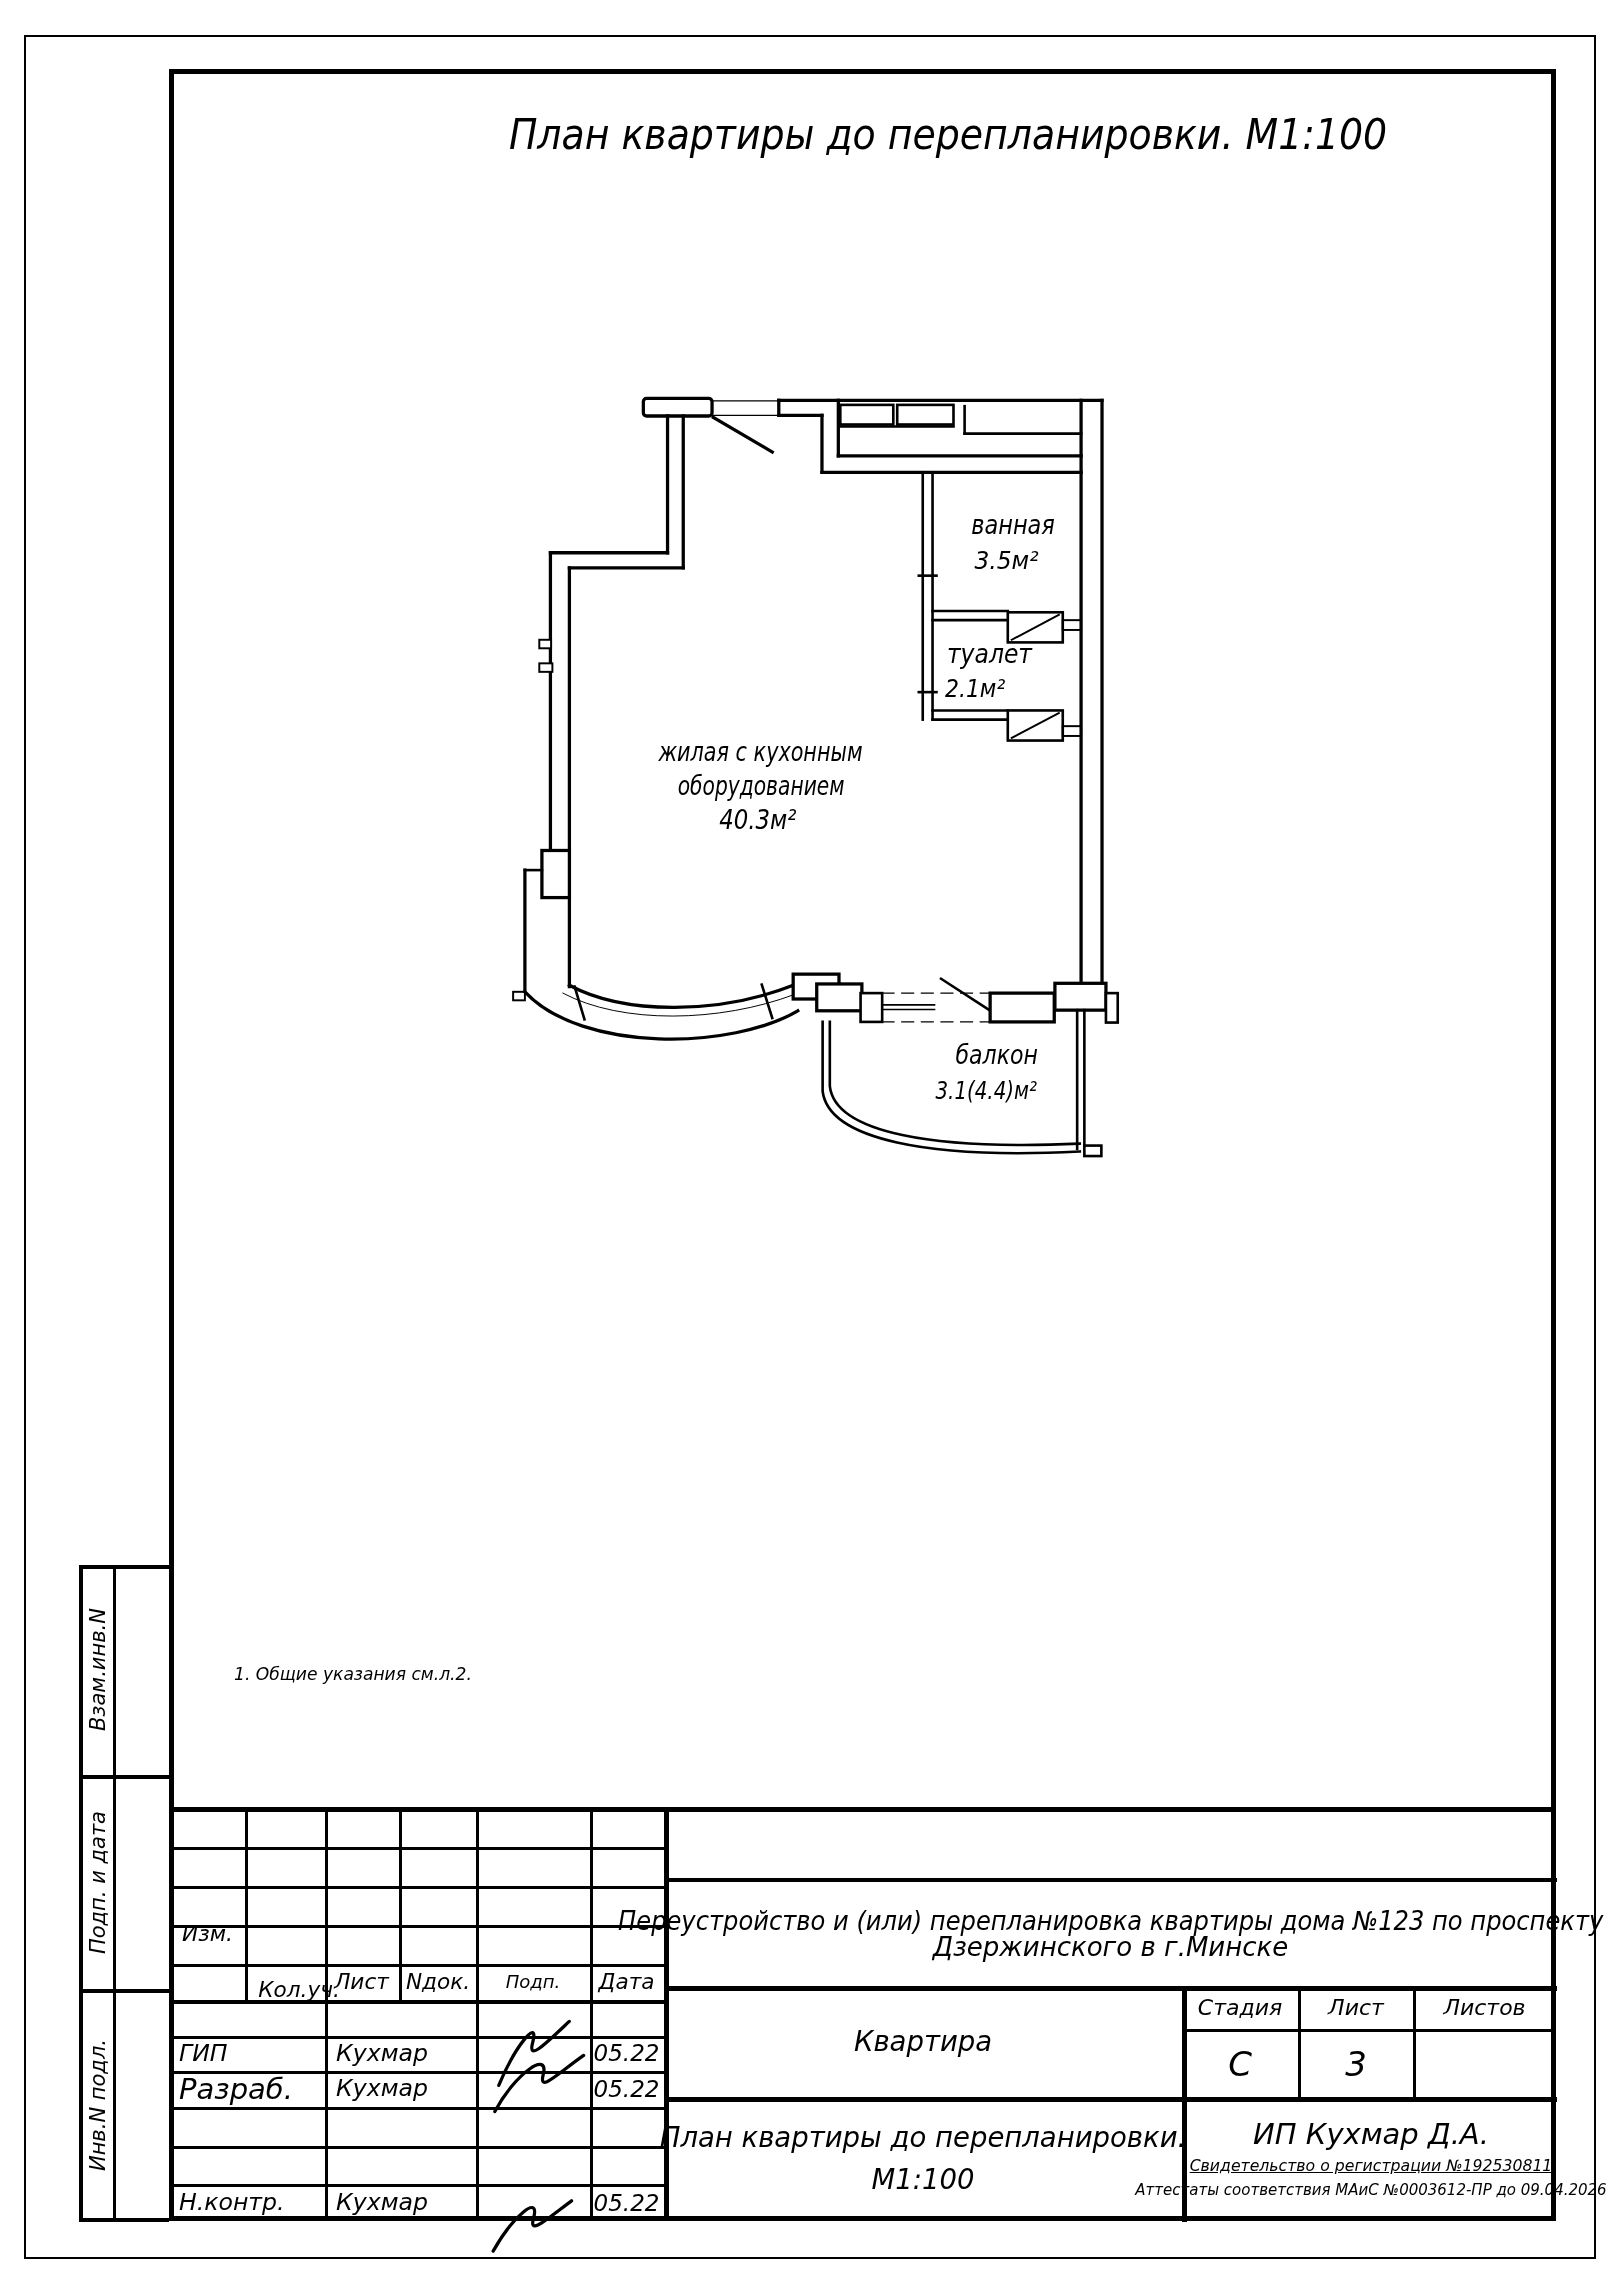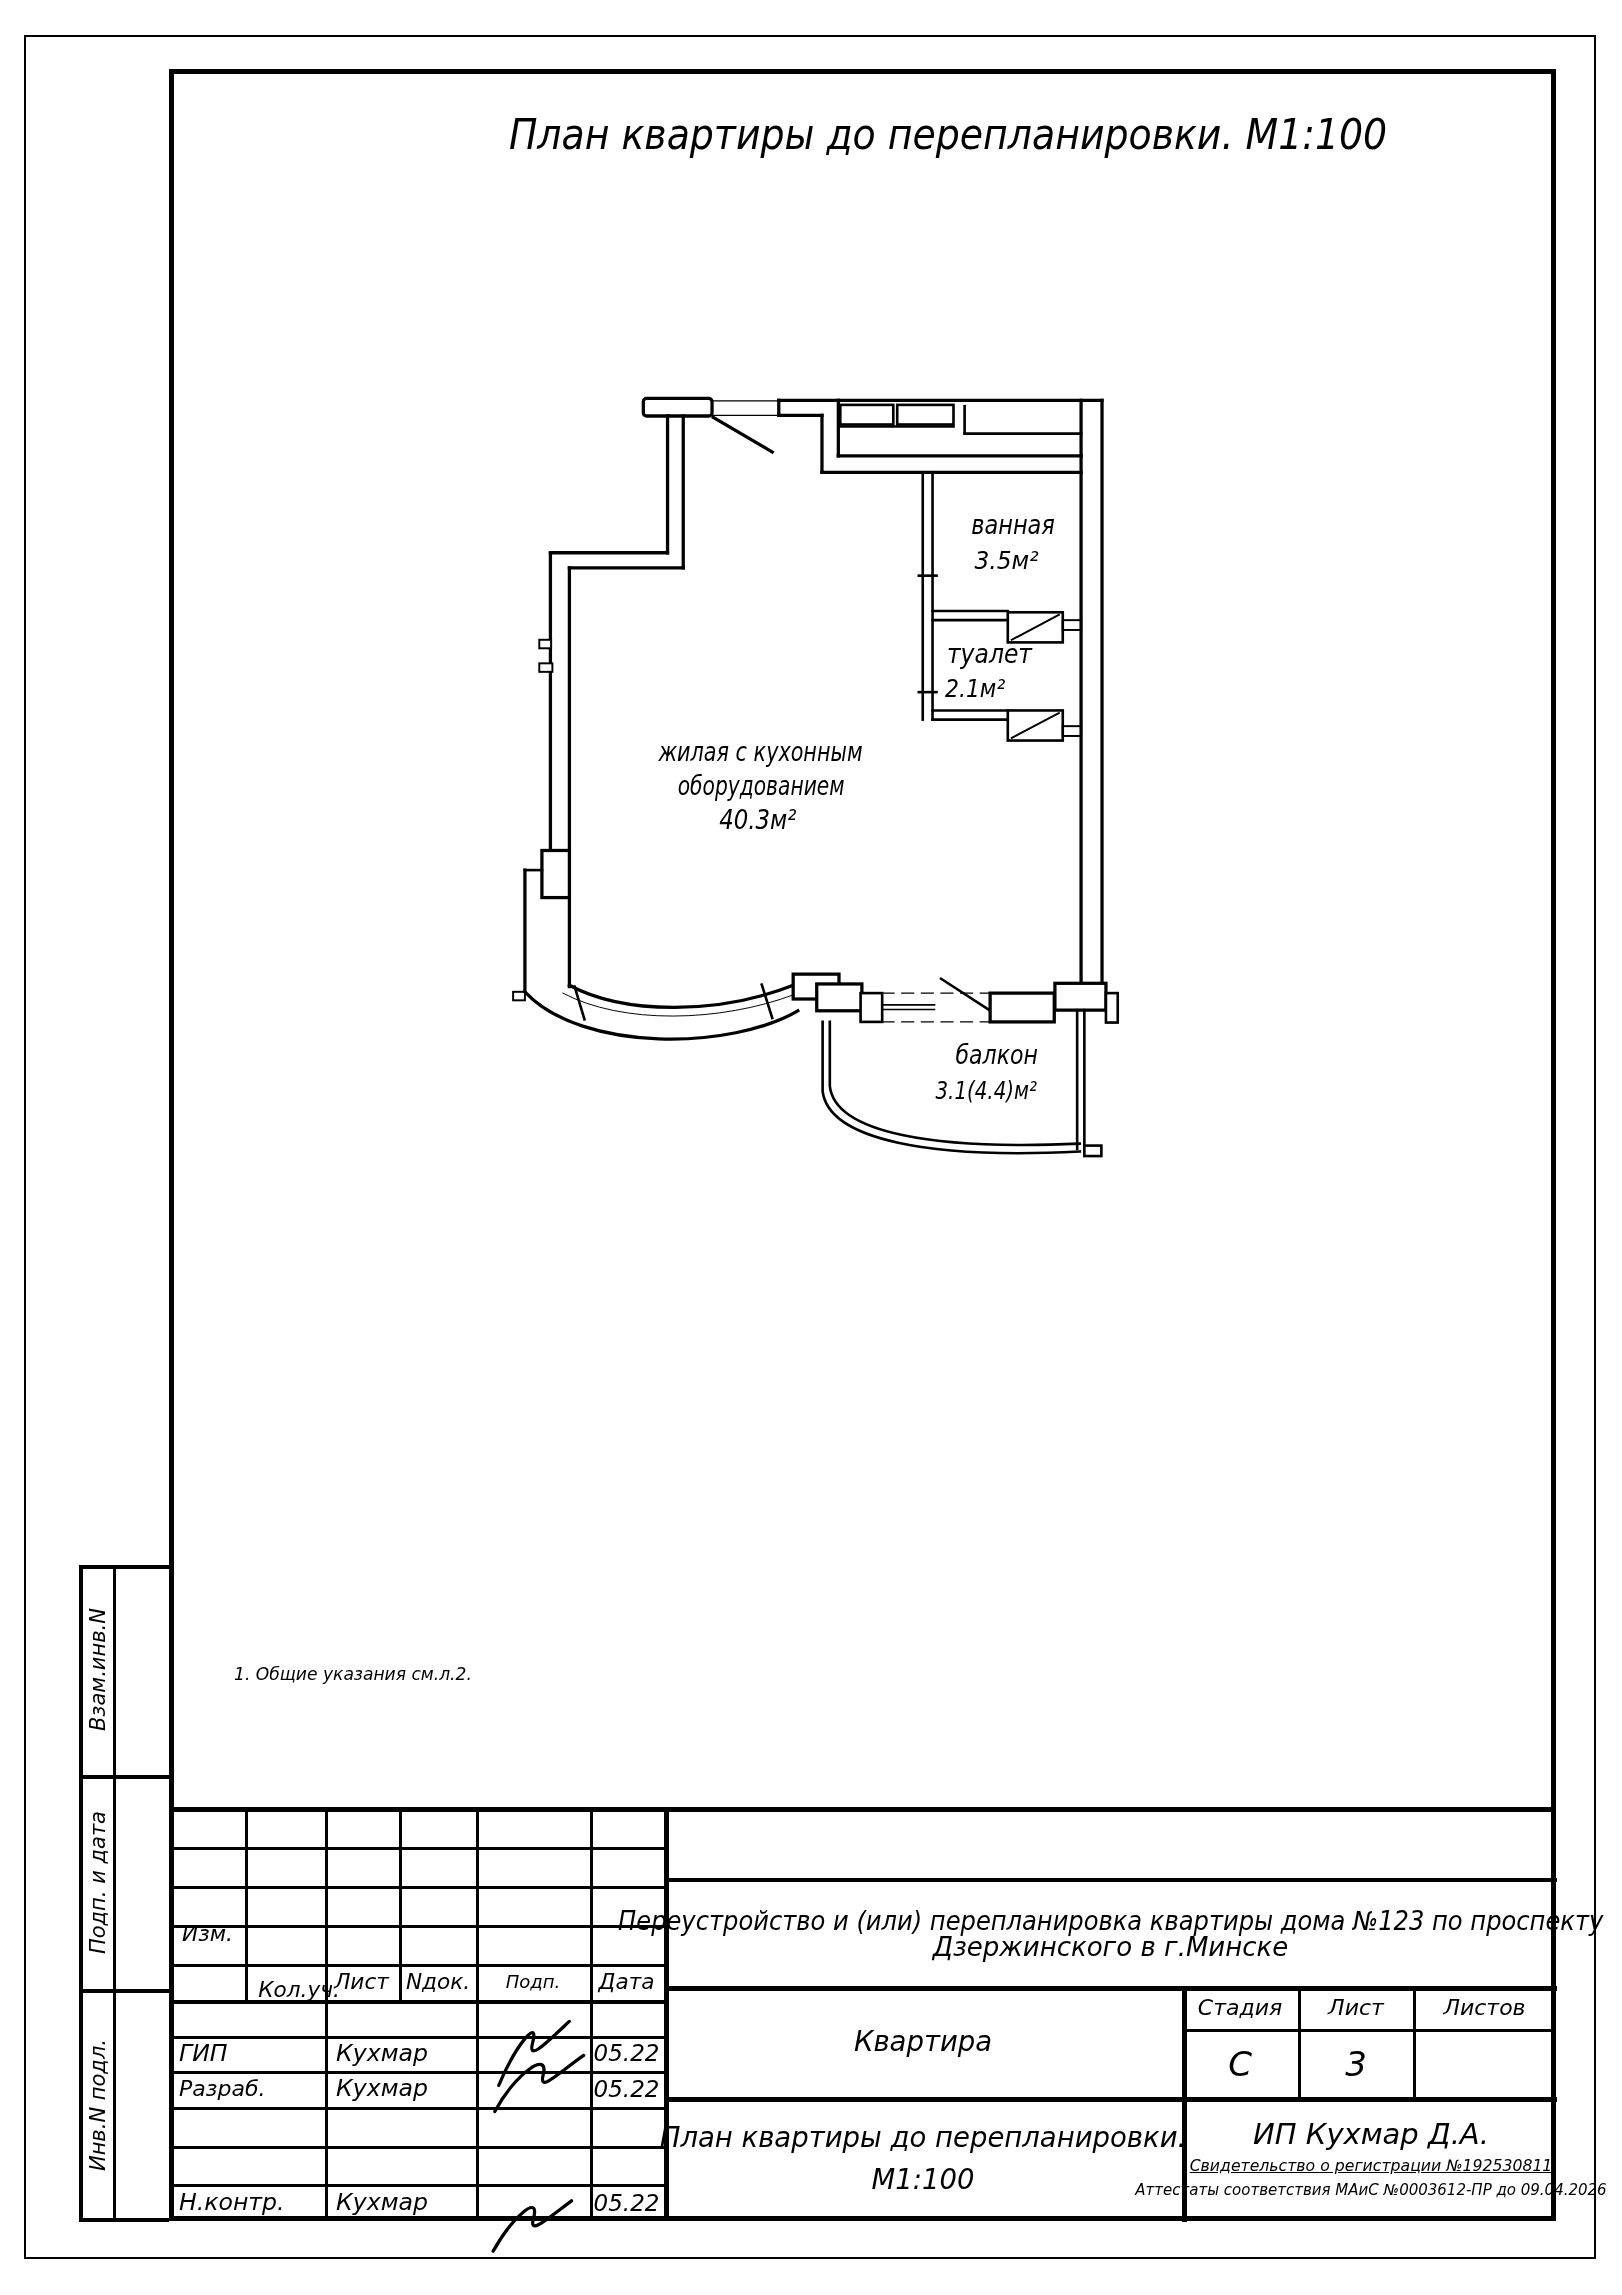--- a/index.html
+++ b/index.html
@@ -187,21 +187,21 @@
 <div class="cellText cellLeft" style="left:179px;top:2036px;width:144px;height:35px;font-size:23.6px;">
     <span>ГИП</span>
   </div>
 <div class="cellText cellLeft" style="left:336px;top:2036px;width:139px;height:35px;font-size:23.6px;">
     <span>Кухмар</span>
   </div>
 <div class="cellText" style="left:590px;top:2036px;width:73px;height:35px;font-size:23px;">
     <span>05.22</span>
   </div>
 
-<div class="cellText cellLeft" style="left:179px;top:2071px;width:144px;height:36px;font-size:22px;">
+<div class="cellText cellLeft" style="left:179px;top:2071px;width:144px;height:36px;font-size:29px;">
     <span>Разраб.</span>
   </div>
 <div class="cellText cellLeft" style="left:336px;top:2071px;width:139px;height:36px;font-size:23.6px;">
     <span>Кухмар</span>
   </div>
 <div class="cellText" style="left:590px;top:2071px;width:73px;height:36px;font-size:23px;">
     <span>05.22</span>
   </div>
 
 <div class="cellText cellLeft" style="left:179px;top:2184px;width:144px;height:38px;font-size:23.6px;">

